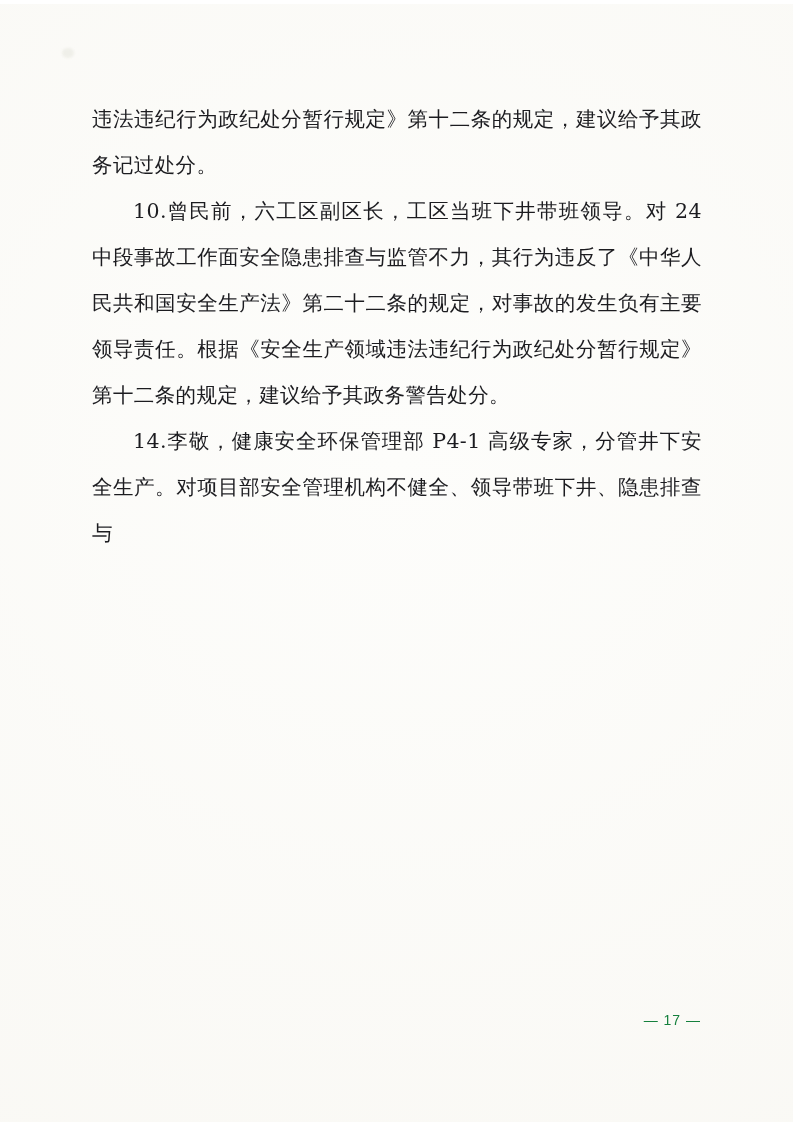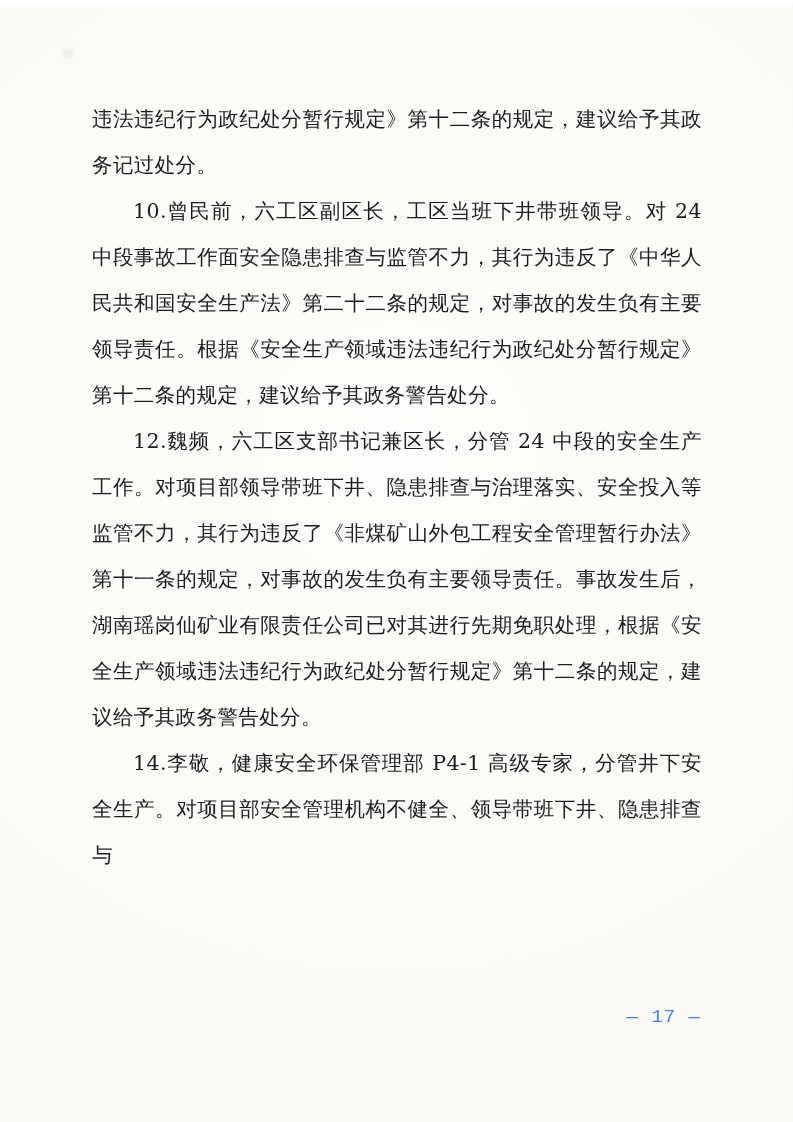--- a/index.html
+++ b/index.html
@@ -54,34 +54,33 @@
     font-family: "DejaVu Serif", "Liberation Serif", serif;
     text-indent: 0;
   }
   p.indent {
     text-indent: 41px;
   }
   .page-number {
     position: absolute;
     right: 92px;
     bottom: 98px;
-    font-size: 19px;
-    color: #3b82f6;
+    font-size: 14px;
+    color: #15803d;
     letter-spacing: 1px;
-    font-family: Liberation Mono, monospace;
+    font-family: Liberation Sans, sans-serif;
   }
 </style>
 </head>
 <body>
 
 <div class="page">
   <div class="paper-tint"></div>
   <div class="scan-mark" style="left:62px; top:44px;"></div>
 
   <div class="doc-body">
     <p class="para">违法违纪行为政纪处分暂行规定》第十二条的规定，建议给予其政务记过处分。</p>
     <p class="para indent">10.曾民前，六工区副区长，工区当班下井带班领导。对 24 中段事故工作面安全隐患排查与监管不力，其行为违反了《中华人民共和国安全生产法》第二十二条的规定，对事故的发生负有主要领导责任。根据《安全生产领域违法违纪行为政纪处分暂行规定》第十二条的规定，建议给予其政务警告处分。</p>
-    <p class="para indent">12.魏频，六工区支部书记兼区长，分管 24 中段的安全生产工作。对项目部领导带班下井、隐患排查与治理落实、安全投入等监管不力，其行为违反了《非煤矿山外包工程安全管理暂行办法》第十一条的规定，对事故的发生负有主要领导责任。事故发生后，湖南瑶岗仙矿业有限责任公司已对其进行先期免职处理，根据《安全生产领域违法违纪行为政纪处分暂行规定》第十二条的规定，建议给予其政务警告处分。</p>
     <p class="para indent">14.李敬，健康安全环保管理部 P4-1 高级专家，分管井下安全生产。对项目部安全管理机构不健全、领导带班下井、隐患排查与</p>
   </div>
 
   <div class="page-number">— 17 —</div>
 </div>
 
 </body></html>

